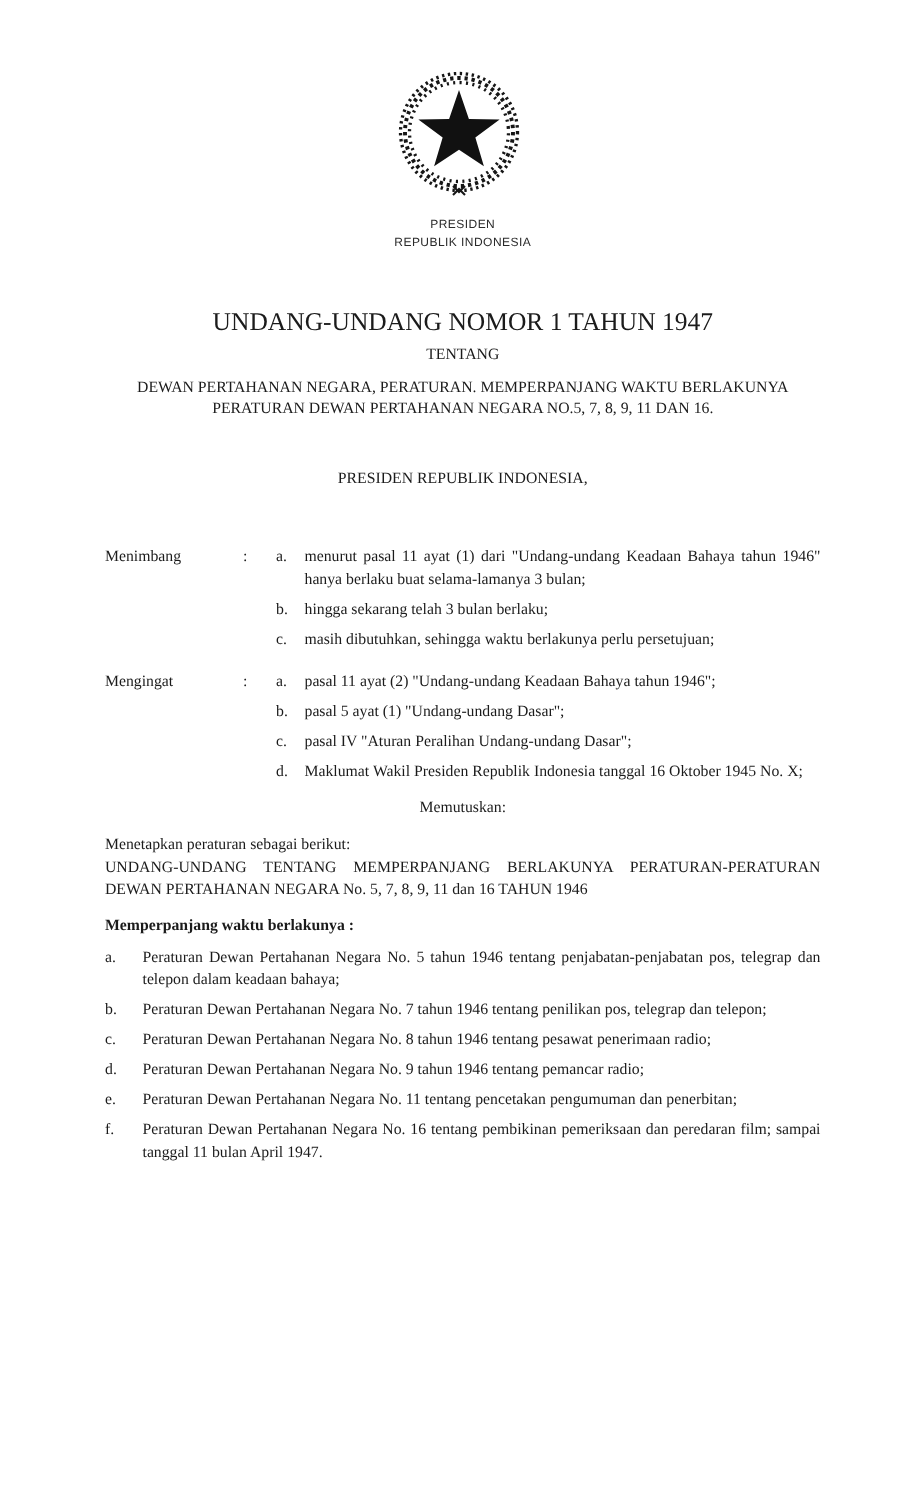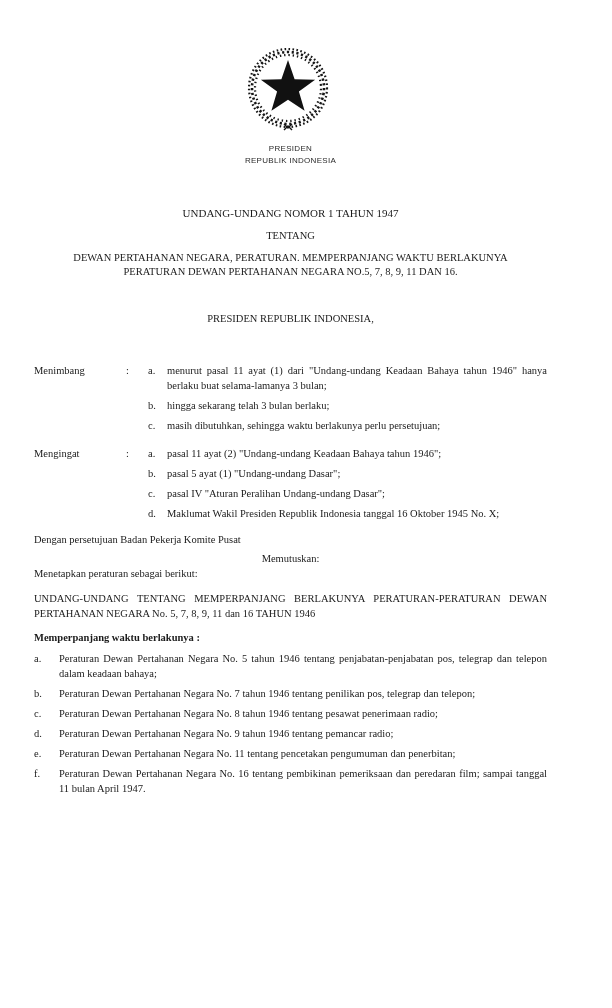--- a/index.html
+++ b/index.html
@@ -7,34 +7,34 @@
     position: relative;
     width: 612px;
     height: 1008px;
     background: #ffffff;
     color: #1b1b1b;
     font-family: "Liberation Serif", "DejaVu Serif", serif;
     font-size: 10.5px;
     line-height: 15px;
     overflow: hidden;
     box-sizing: border-box;
-    padding: 46px 65px 0 34px;
+    padding: 46px 65px 0 70px;
   }
   .emblem-wrap { text-align: center; margin-left: -5px; }
   .letterhead {
     font-family: "Liberation Sans", "DejaVu Sans", sans-serif;
     font-size: 8px;
     line-height: 11.5px;
     letter-spacing: 0.3px;
     color: #2a2a2a;
     text-align: center;
     margin-top: 3px;
   }
   .title-block { margin-top: 40px; text-align: center; }
-  .title-line1 { font-size: 11px; }
+  .title-line1 { font-size: 17px; }
   .title-line2 { font-size: 10.5px; margin-top: 7px; }
   .title-line3 {
     font-size: 10.5px;
     margin: 8px auto 0 auto;
     width: 462px;
     line-height: 13.5px;
   }
   .salutation { margin-top: 33px; text-align: center; }
   .clause {
     display: grid;
@@ -43,22 +43,22 @@
   }
   .clause.menimbang { margin-top: 37px; }
   .clause.mengingat { margin-top: 8px; }
   .clause-body > .intro { margin: 0 0 8px 0; text-align: justify; }
   .sublist { padding-left: 11px; }
   .subitem { display: flex; margin-bottom: 5px; }
   .subitem .marker { flex: 0 0 19px; }
   .subitem .txt { flex: 1; text-align: justify; }
   .agreement { margin-top: 6px; }
   .memutuskan-heading { margin-top: 4px; text-align: center; }
-  .enacting-line { }
-  .law-title { margin-top: 10px; text-align: justify; }
+  .enacting-line { margin-top: 10px; }
+  .law-title { text-align: justify; }
   .pasal-heading { margin-top: 11px; text-align: center; }
   .pasal-intro { margin-top: 9px; font-weight: bold; }
   .main-list { margin-top: 6px; }
   .main-item { display: flex; margin-bottom: 5px; }
   .main-item .marker { flex: 0 0 25px; }
   .main-item .txt { flex: 1; text-align: justify; }
 </style>
 </head>
 <body>
 
@@ -131,21 +131,20 @@
           <span class="txt">pasal IV "Aturan Peralihan Undang-undang Dasar";</span>
         </div>
         <div class="subitem">
           <span class="marker">d.</span>
           <span class="txt">Maklumat Wakil Presiden Republik Indonesia tanggal 16 Oktober 1945 No. X;</span>
         </div>
       </div>
     </div>
   </div>
 
-  <div class="agreement">Dengan persetujuan Badan Pekerja Komite Pusat</div>
 
   <div class="memutuskan-heading">Memutuskan:</div>
 
   <div class="enacting-line">Menetapkan peraturan sebagai berikut:</div>
 
   <div class="law-title">UNDANG-UNDANG TENTANG MEMPERPANJANG BERLAKUNYA PERATURAN-PERATURAN DEWAN PERTAHANAN NEGARA No. 5, 7, 8, 9, 11 dan 16 TAHUN 1946</div>
 
 
   <div class="pasal-intro">Memperpanjang waktu berlakunya :</div>
 

